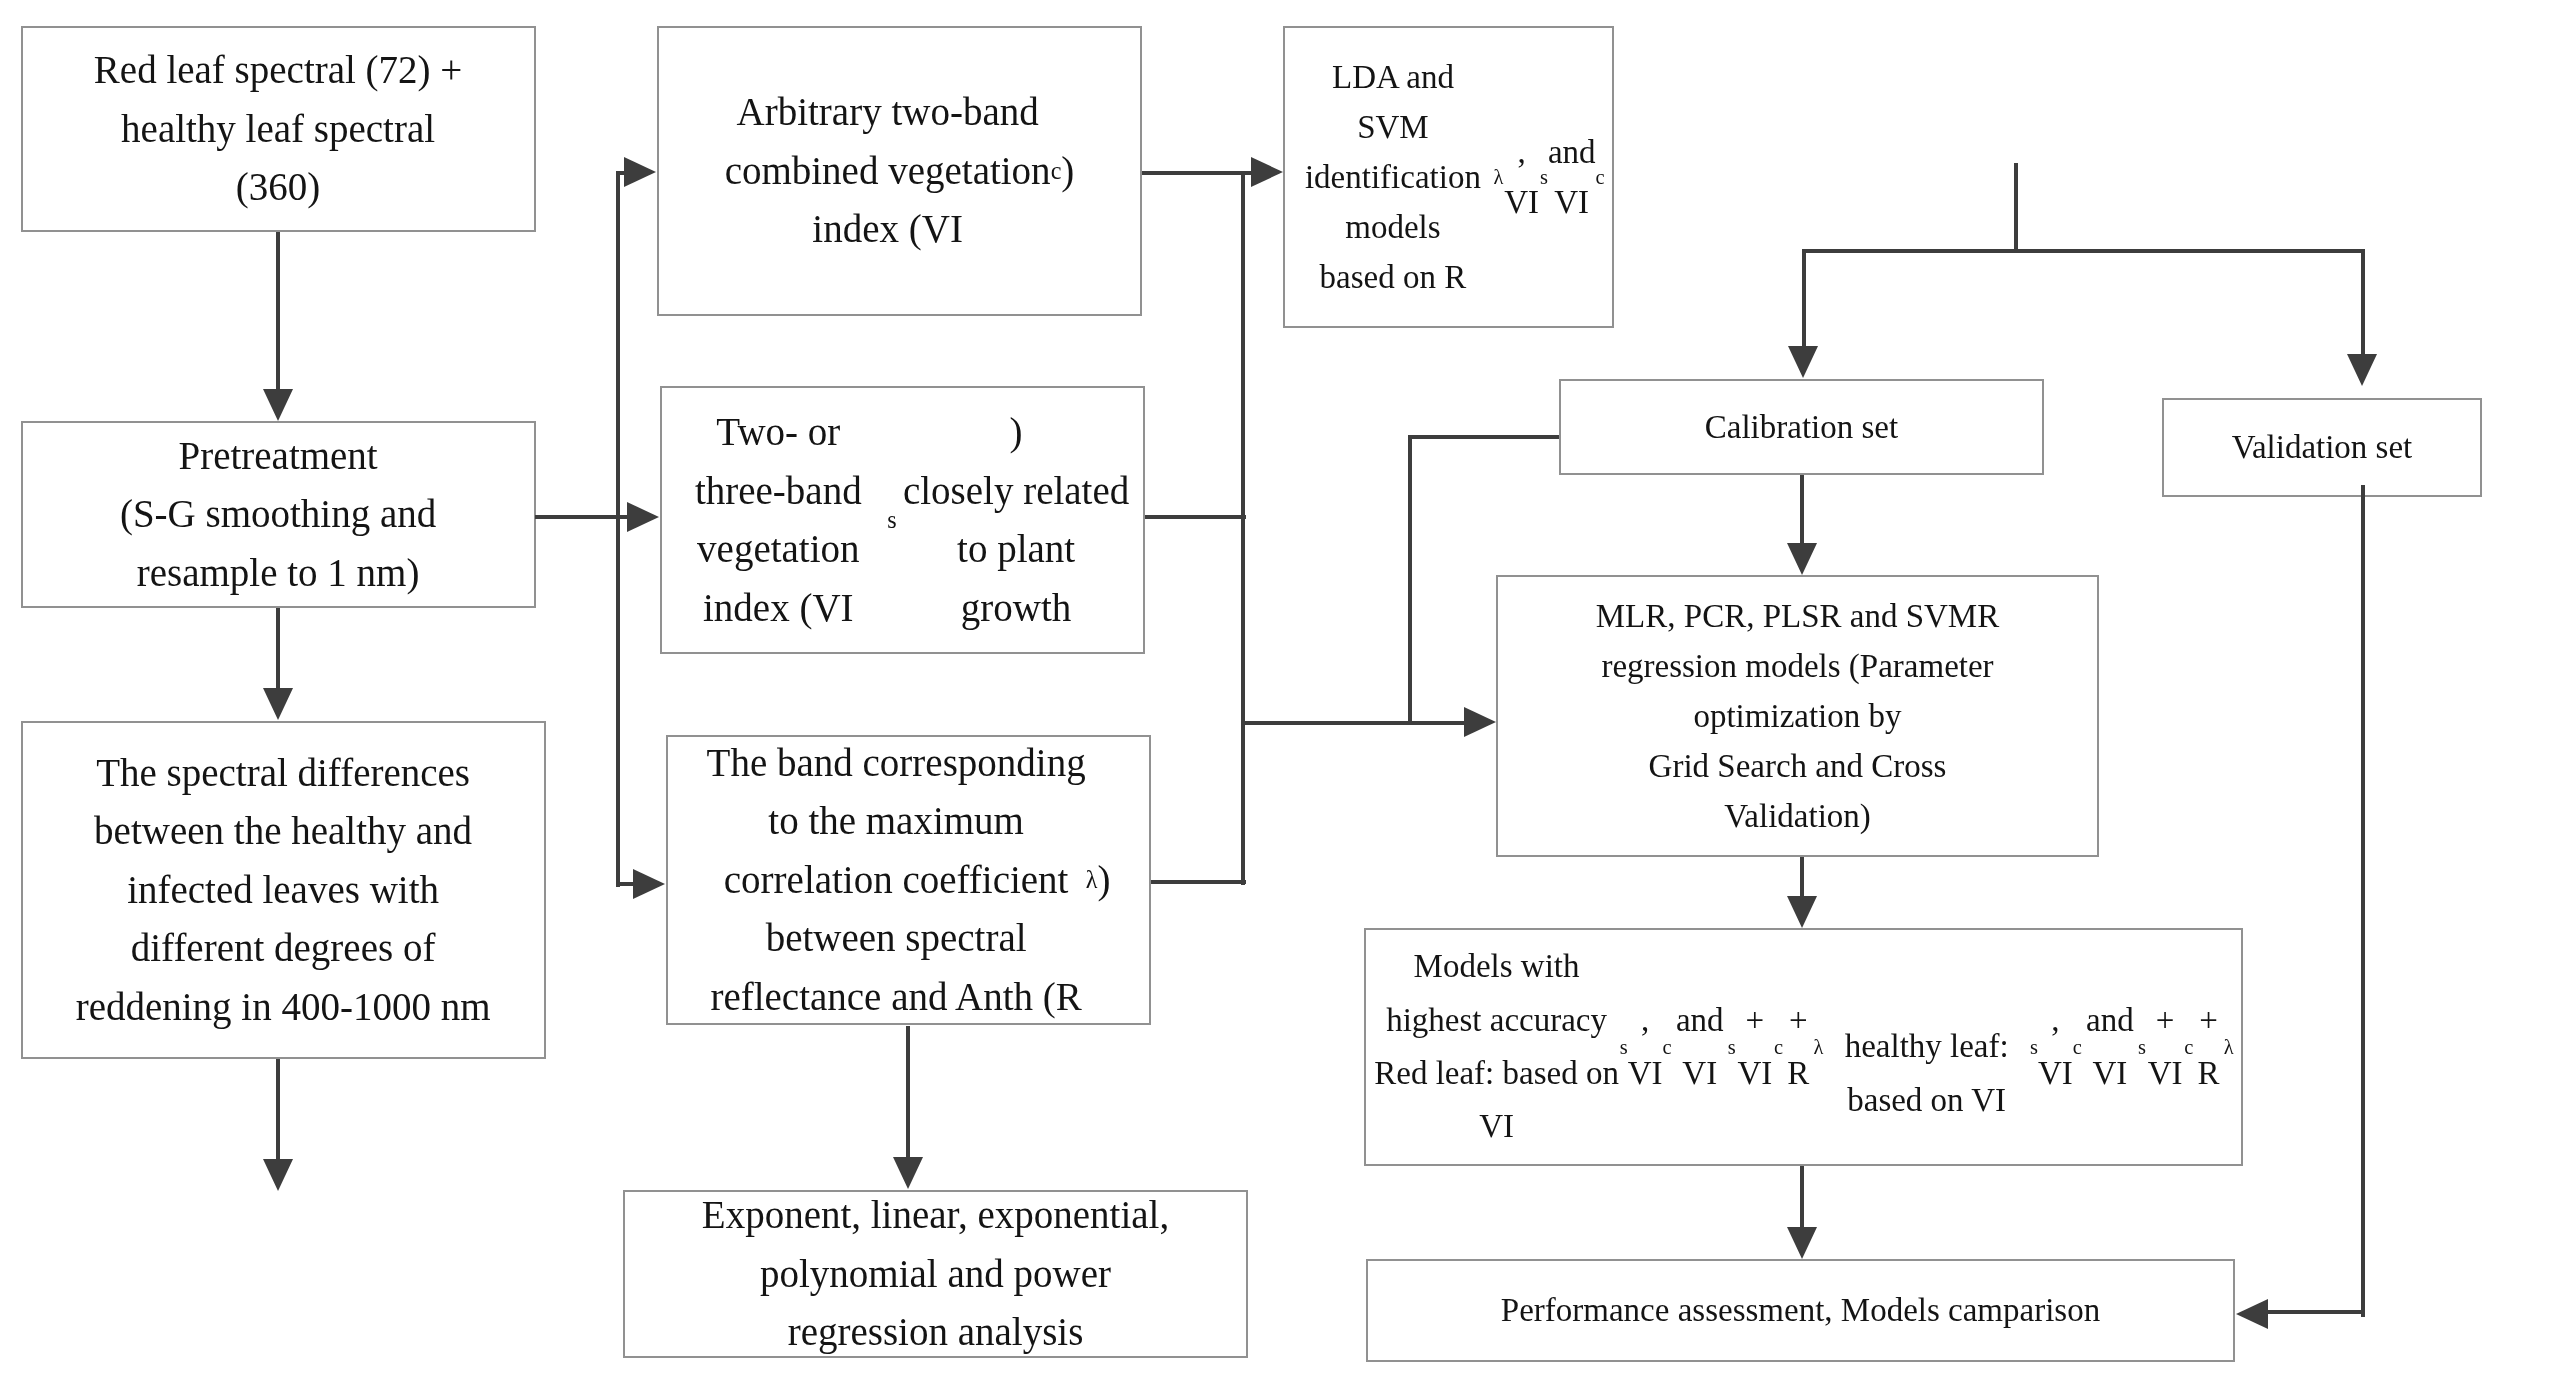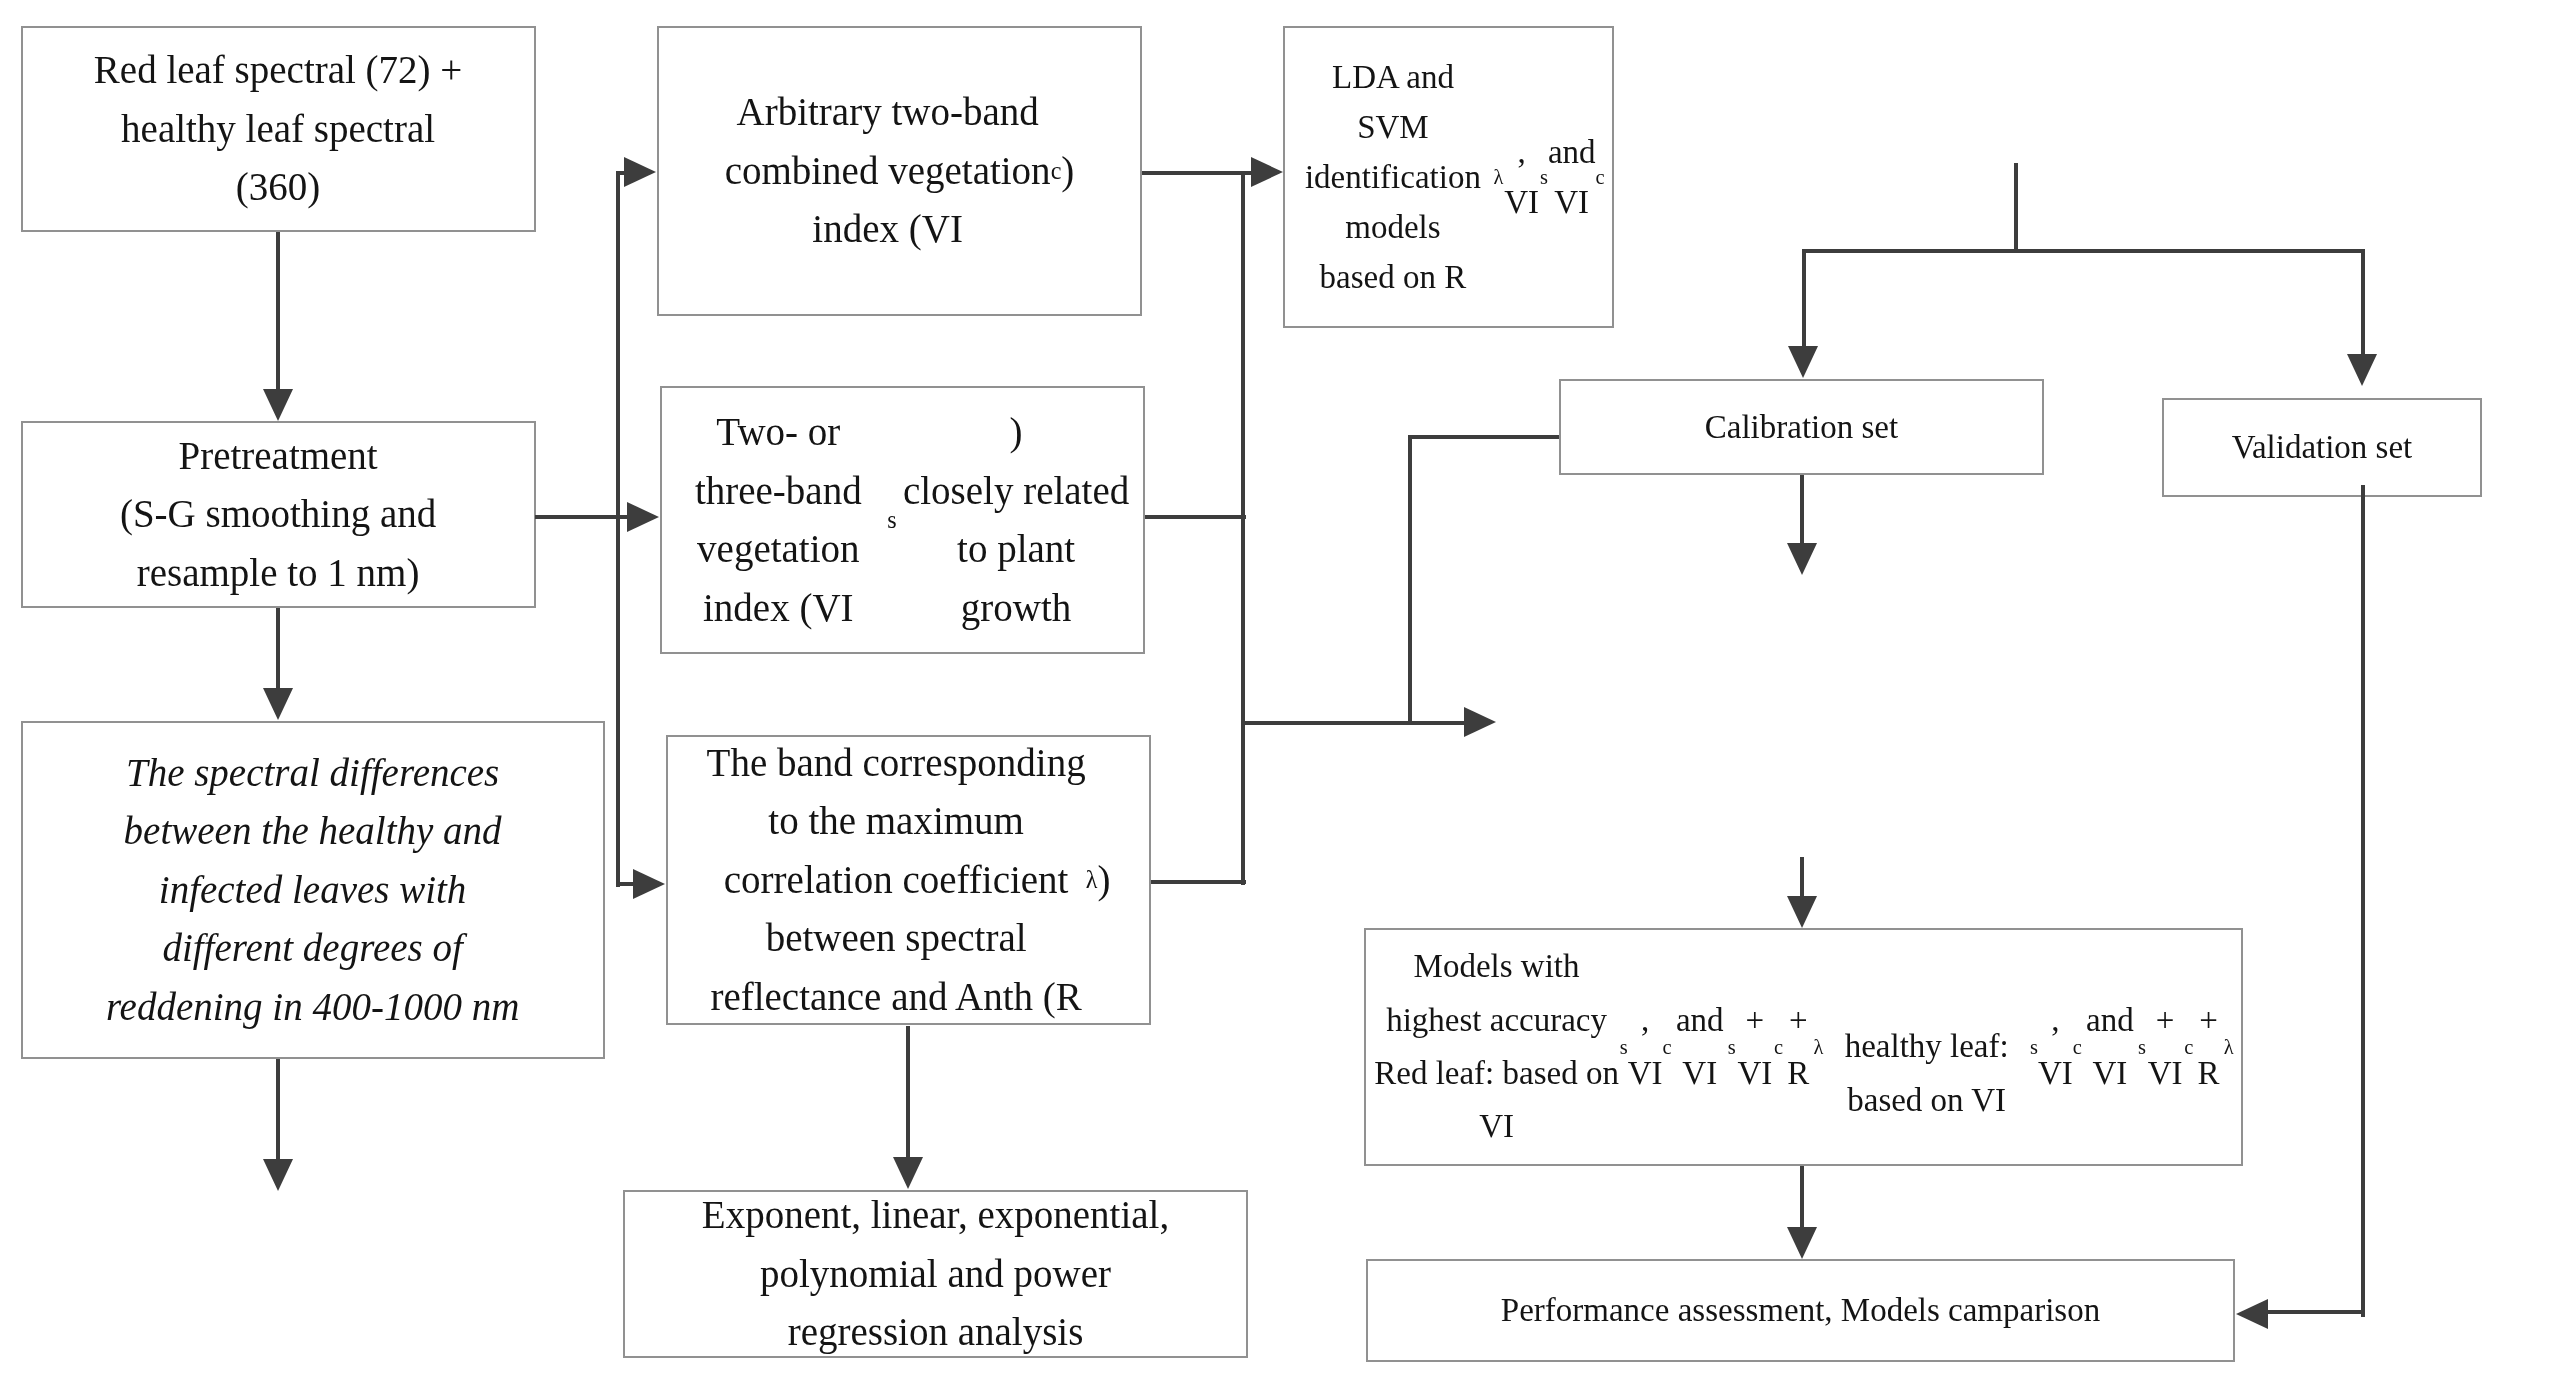--- a/index.html
+++ b/index.html
@@ -44,38 +44,39 @@
 </style>
 </head>
 <body>
 
 <div id="canvas">
 
   <div class="box lg" id="bx-a" style="left:20.6px; top:26px; width:515px; height:206px;">Red leaf spectral (72) +<br>healthy leaf spectral<br> (360) </div>
 
   <div class="box lg" id="bx-b" style="left:20.6px; top:421px; width:515px; height:187px;">Pretreatment<br> (S-G smoothing and<br>resample to 1 nm) </div>
 
-  <div class="box lg" id="bx-c" style="left:20.6px; top:721px; width:584px; height:338px;font-style:italic;">The spectral differences<br>between the healthy and<br>infected leaves with<br>different degrees of<br>reddening in 400-1000 nm</div>
+  <div class="box lg" id="bx-c" style="left:20.6px; top:721px; width:525px; height:338px;">The spectral differences<br>between the healthy and<br>infected leaves with<br>different degrees of<br>reddening in 400-1000 nm</div>
 
 
   <div class="box lg" id="bx-e" style="left:657px; top:26px; width:485px; height:290px;">Arbitrary two-band<br>combined vegetation<br>index (VI<sub>c</sub>)</div>
 
   <div class="box lg" id="bx-f" style="left:660px; top:386px; width:485px; height:268px;">Two- or three-band<br>vegetation index (VI<sub>s</sub>)<br>closely related to plant<br>growth</div>
 
   <div class="box lg" id="bx-g" style="left:666px; top:735px; width:485px; height:290px;">The band corresponding<br>to the maximum<br>correlation coefficient<br>between spectral<br>reflectance and Anth (R<sub>λ</sub>)</div>
 
   <div class="box lg" id="bx-h" style="left:610px; top:1190px; width:625px; height:168px;margin-left:13px;">Exponent, linear, exponential,<br>polynomial and power<br>regression analysis</div>
 
   <div class="box sm" id="bx-i" style="left:1283px; top:26px; width:331px; height:302px;">LDA and SVM<br>identification models<br>based on R<sub>λ</sub>, VI<sub>s</sub> and<br>VI<sub>c</sub></div>
 
 
   <div class="box sm" id="bx-k" style="left:1559px; top:379px; width:485px; height:96px;">Calibration set</div>
 
   <div class="box sm" id="bx-l" style="left:2162px; top:398px; width:320px; height:99px;">Validation set</div>
 
+  <div class="box sm" id="bx-m" style="left:1496px; top:575px; width:603px; height:282px;">MLR, PCR, PLSR and SVMR<br>regression models (Parameter<br>optimization by<br>Grid Search and Cross<br>Validation)</div>
 
   <div class="box sm" id="bx-n" style="left:1364px; top:928px; width:879px; height:238px;">Models with highest accuracy<br>Red leaf: based on VI<sub>s</sub>, VI<sub>c</sub> and VI<sub>s</sub> + VI<sub>c</sub> + R<sub>λ</sub><br>healthy leaf: based on VI<sub>s</sub>, VI<sub>c</sub> and VI<sub>s</sub> + VI<sub>c</sub> + R<sub>λ</sub></div>
 
   <div class="box sm" id="bx-o" style="left:1366px; top:1259px; width:869px; height:103px;">Performance assessment, Models camparison</div>
 
   <div class="ln" style="left:276px; top:232px; width:4.4px; height:160px;"></div>
   <div class="ln" style="left:276px; top:608px; width:4.4px; height:82px;"></div>
   <div class="ln" style="left:276px; top:1059px; width:4.4px; height:103px;"></div>
 
   <div class="ln" style="left:535px; top:515px; width:94px; height:4.4px;"></div>

